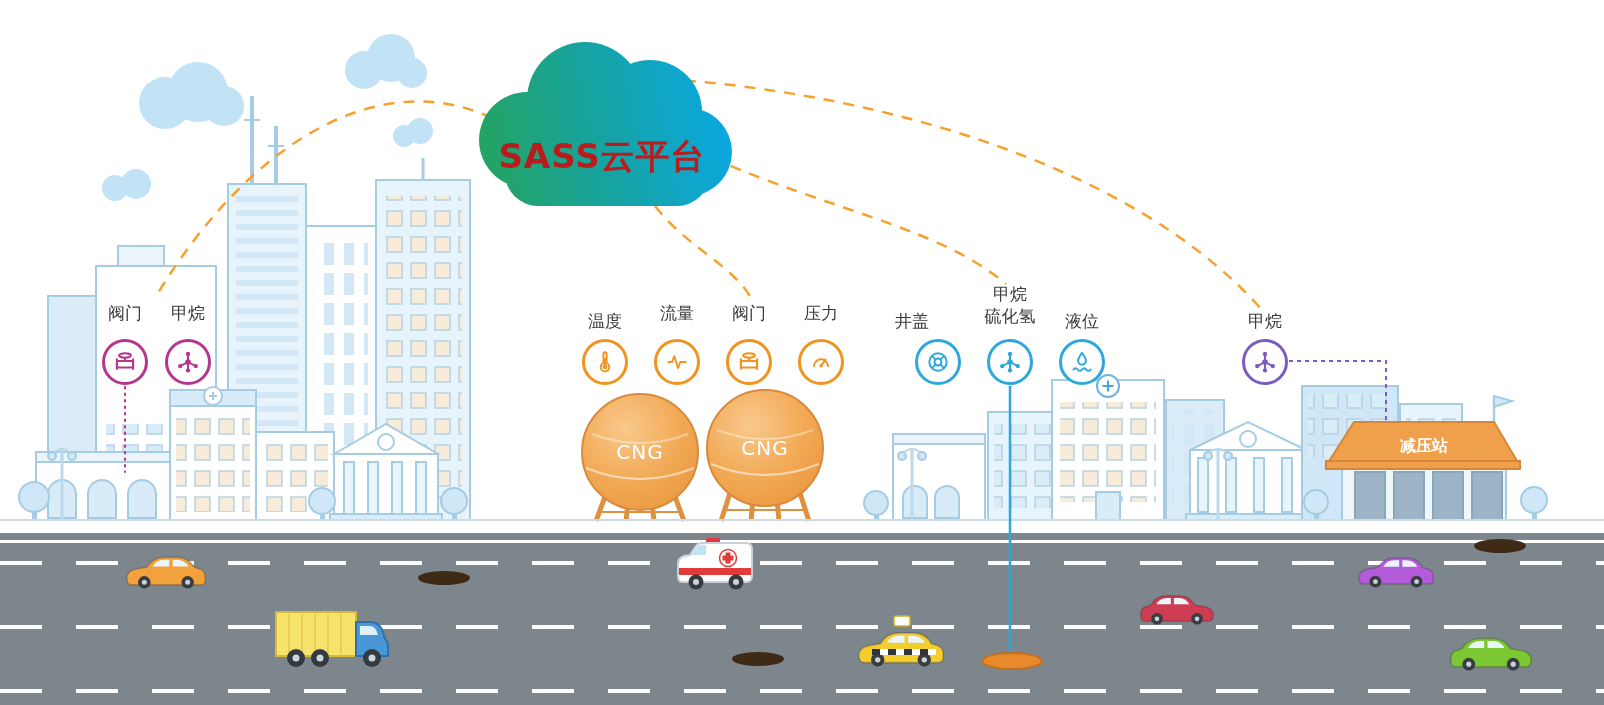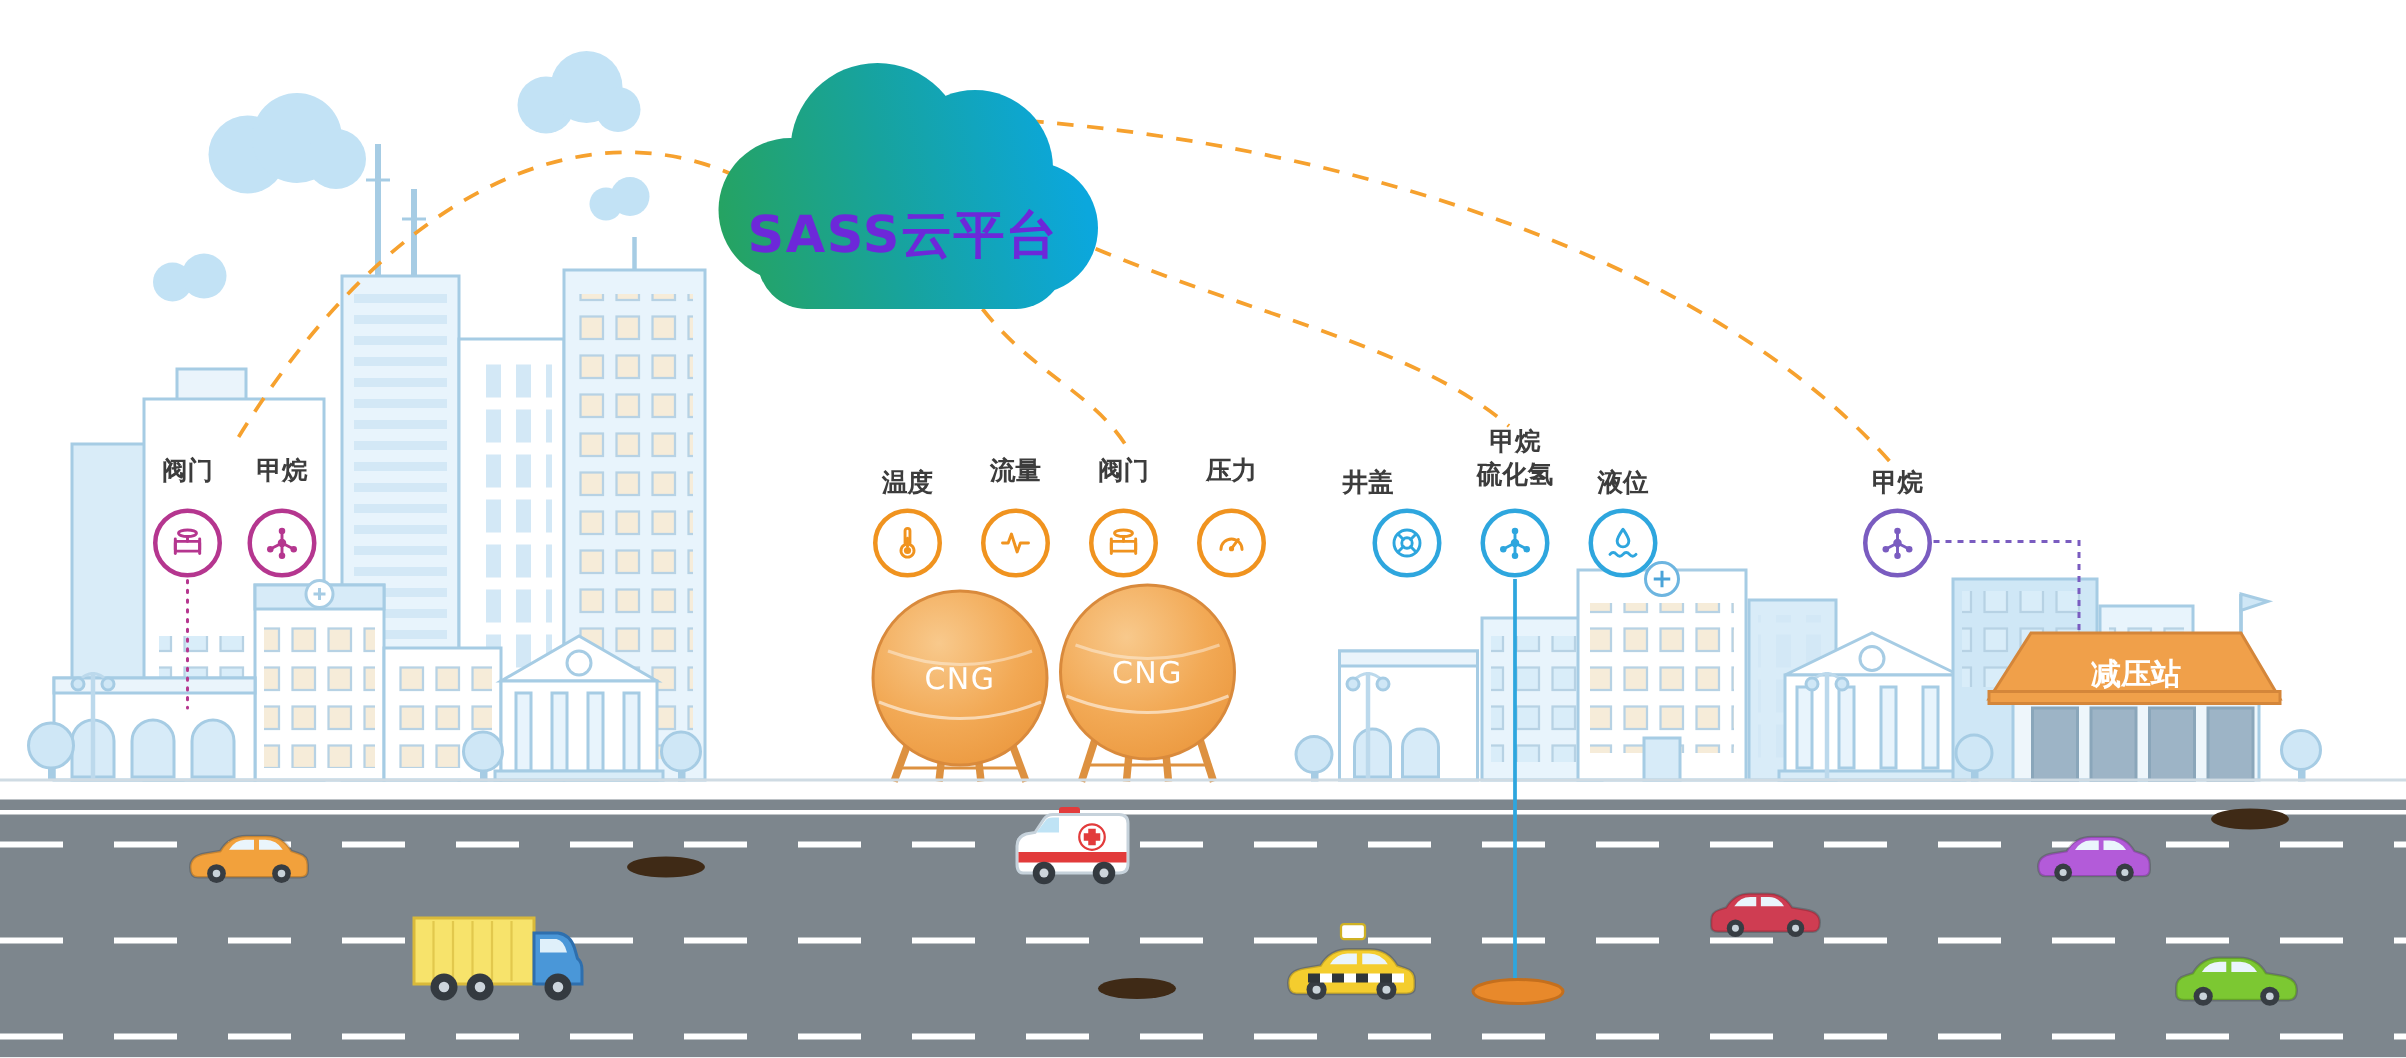--- a/index.html
+++ b/index.html
@@ -2,42 +2,42 @@
 <html><head>
 <meta charset="utf-8">
 <style>
   * { margin:0; padding:0; box-sizing:border-box; }
   html,body { background:#ffffff; font-family:"DejaVu Sans","Liberation Sans",sans-serif; }
   .scene { position:relative; width:1604px; height:705px; overflow:hidden; background:#ffffff; }
   .scene-svg { position:absolute; left:0; top:0; }
 
   .cloud-label {
     position:absolute; left:488px; top:134px; width:228px; text-align:center;
-    font-size:34px; font-weight:600; color:#6d28d9; letter-spacing:1px;
+    font-size:34px; font-weight:600; color:#b91c1c; letter-spacing:1px;
   }
   .sensor {
     position:absolute; width:46px; height:46px; border-radius:50%;
     border:3px solid currentColor; background:#ffffff;
     display:flex; align-items:center; justify-content:center;
   }
   .sensor svg {
     width:26px; height:26px; stroke:currentColor; fill:none;
     stroke-width:1.8; stroke-linecap:round; stroke-linejoin:round;
   }
   .slabel {
     position:absolute; width:72px; text-align:center; white-space:nowrap;
-    font-size:17px; font-weight:bold; color:#3c3c3c;
+    font-size:17px; font-weight:normal; color:#3c3c3c;
   }
   .tank-label {
     position:absolute; width:80px; text-align:center;
     color:#ffffff; font-weight:normal; font-size:20px; letter-spacing:1px;
   }
   .station-label {
     position:absolute; left:1380px; top:436px; width:88px; text-align:center;
-    color:#ffffff; font-weight:bold; font-size:20px;
+    color:#ffffff; font-weight:bold; font-size:16px;
   }
 </style>
 </head>
 <body>
 
 <div class="scene">
 
   <svg class="scene-svg" width="1604" height="705" viewBox="0 0 1604 705">
     <defs>
       <linearGradient id="g-cloud" x1="470" y1="165" x2="720" y2="115" gradientUnits="userSpaceOnUse">

